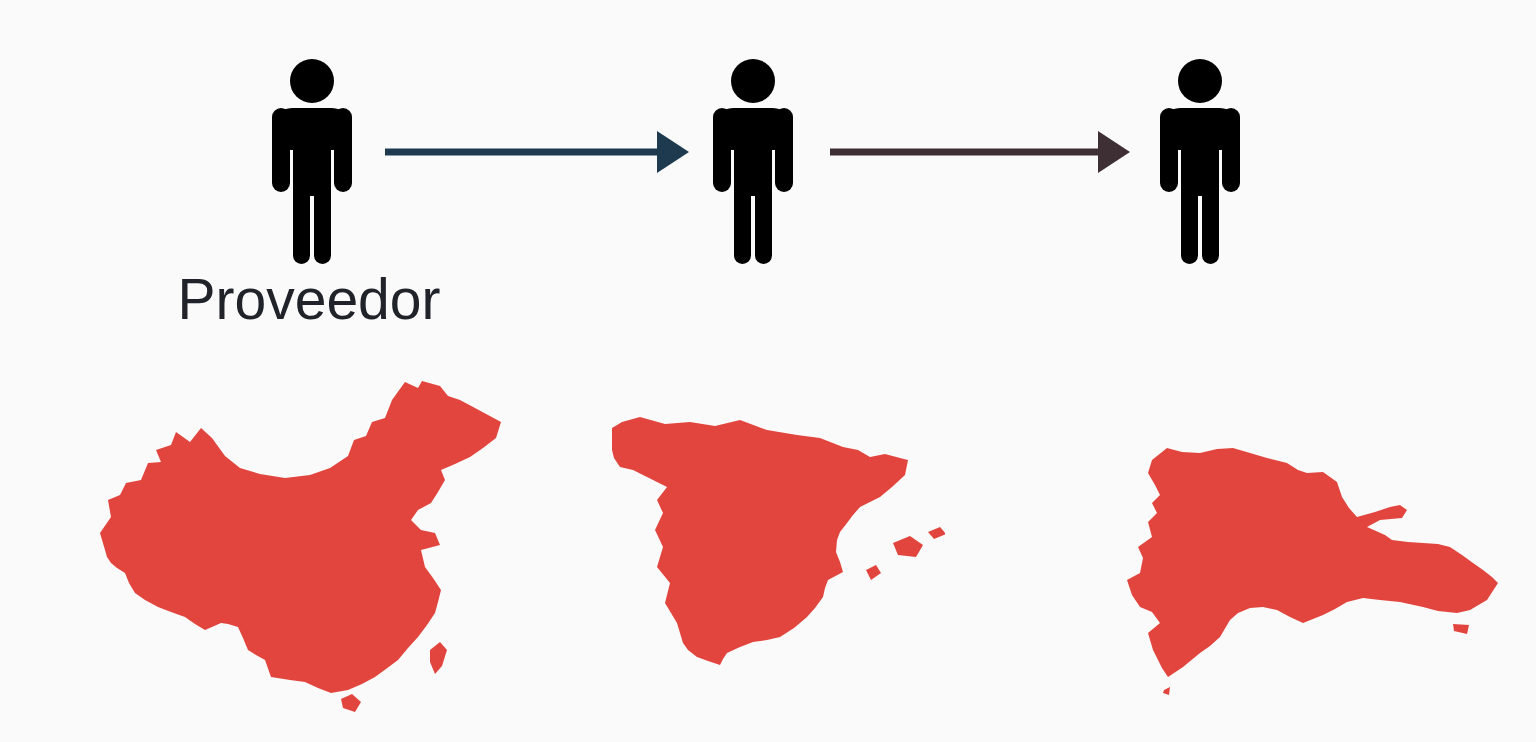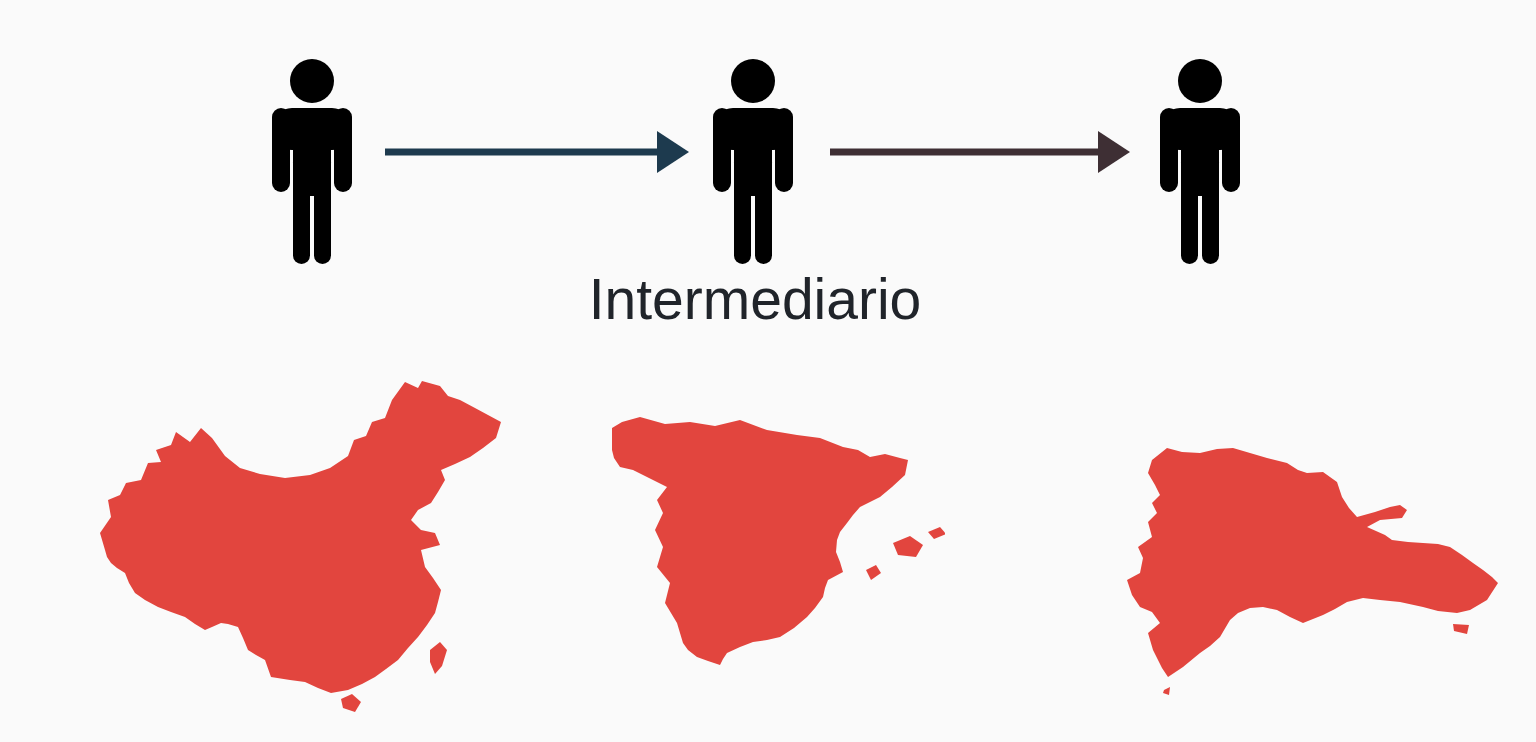--- a/index.html
+++ b/index.html
@@ -82,21 +82,21 @@
 
   <svg class="arrow arrow-1" style="left:385px;width:304px" viewBox="0 0 304 42">
     <line class="shaft" x1="0" y1="21" x2="274" y2="21" stroke-width="7"></line>
     <polygon class="head" points="272,0 272,42 304,21"></polygon>
   </svg>
   <svg class="arrow arrow-2" style="left:830px;width:302px" viewBox="0 0 302 42">
     <line class="shaft" x1="0" y1="21" x2="270" y2="21" stroke-width="7"></line>
     <polygon class="head" points="268,0 268,42 300,21"></polygon>
   </svg>
 
-  <div class="step-label" style="left:755px">Intermediario</div>
+  <div class="step-label" style="left:309px">Proveedor</div>
 
   <svg class="map map-china" viewBox="0 0 403 335">
     <path d="M0,155 L11,139 L8,122 L20,117 L26,105 L41,102 L48,85 L61,84 L56,72
              L71,67 L76,54 L90,64 L101,50 L112,60 L125,78 L140,90 L160,96 L185,100
              L210,97 L230,90 L248,78 L254,62 L266,58 L272,44 L285,40 L292,22 L305,4
              L318,10 L322,3 L340,8 L348,18 L360,22 L375,30 L401,44 L396,60 L383,70
              L370,79 L355,86 L341,92 L345,102 L338,114 L331,125 L318,132 L311,142
              L321,152 L335,155 L340,167 L321,172 L325,189 L333,200 L341,212 L338,224
              L335,235 L327,247 L318,259 L308,270 L298,282 L286,291 L275,299 L262,306
              L248,312 L231,315 L218,310 L205,304 L190,302 L171,299 L165,282 L156,277

